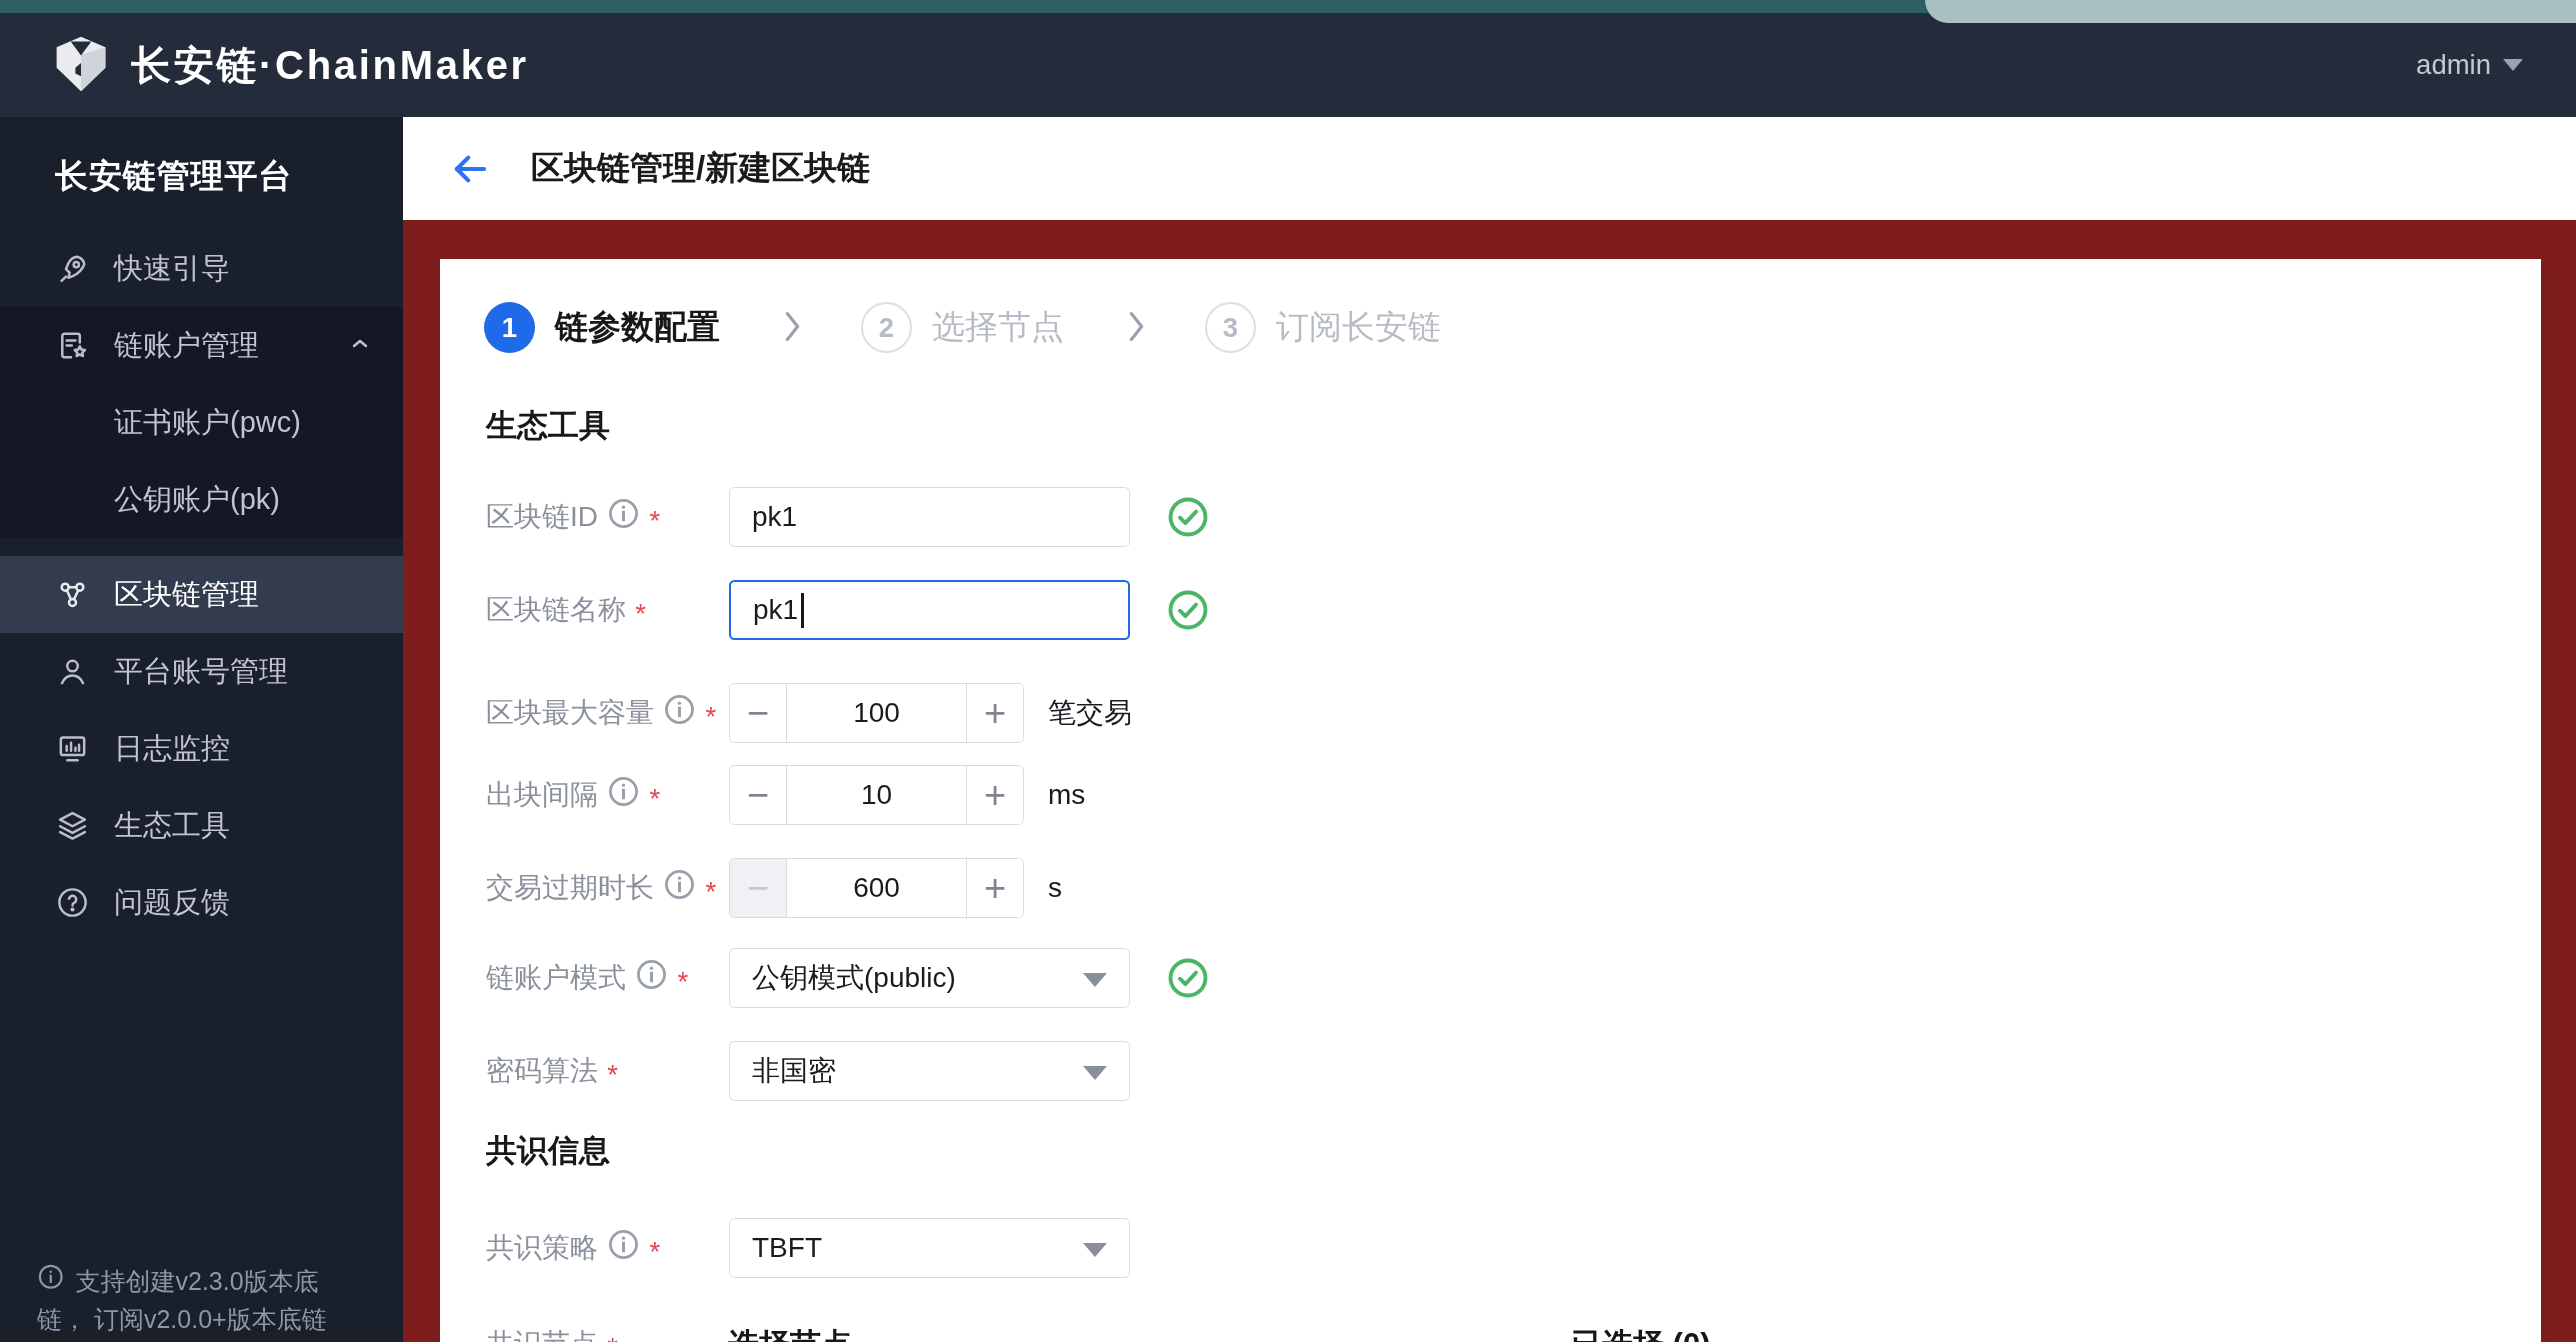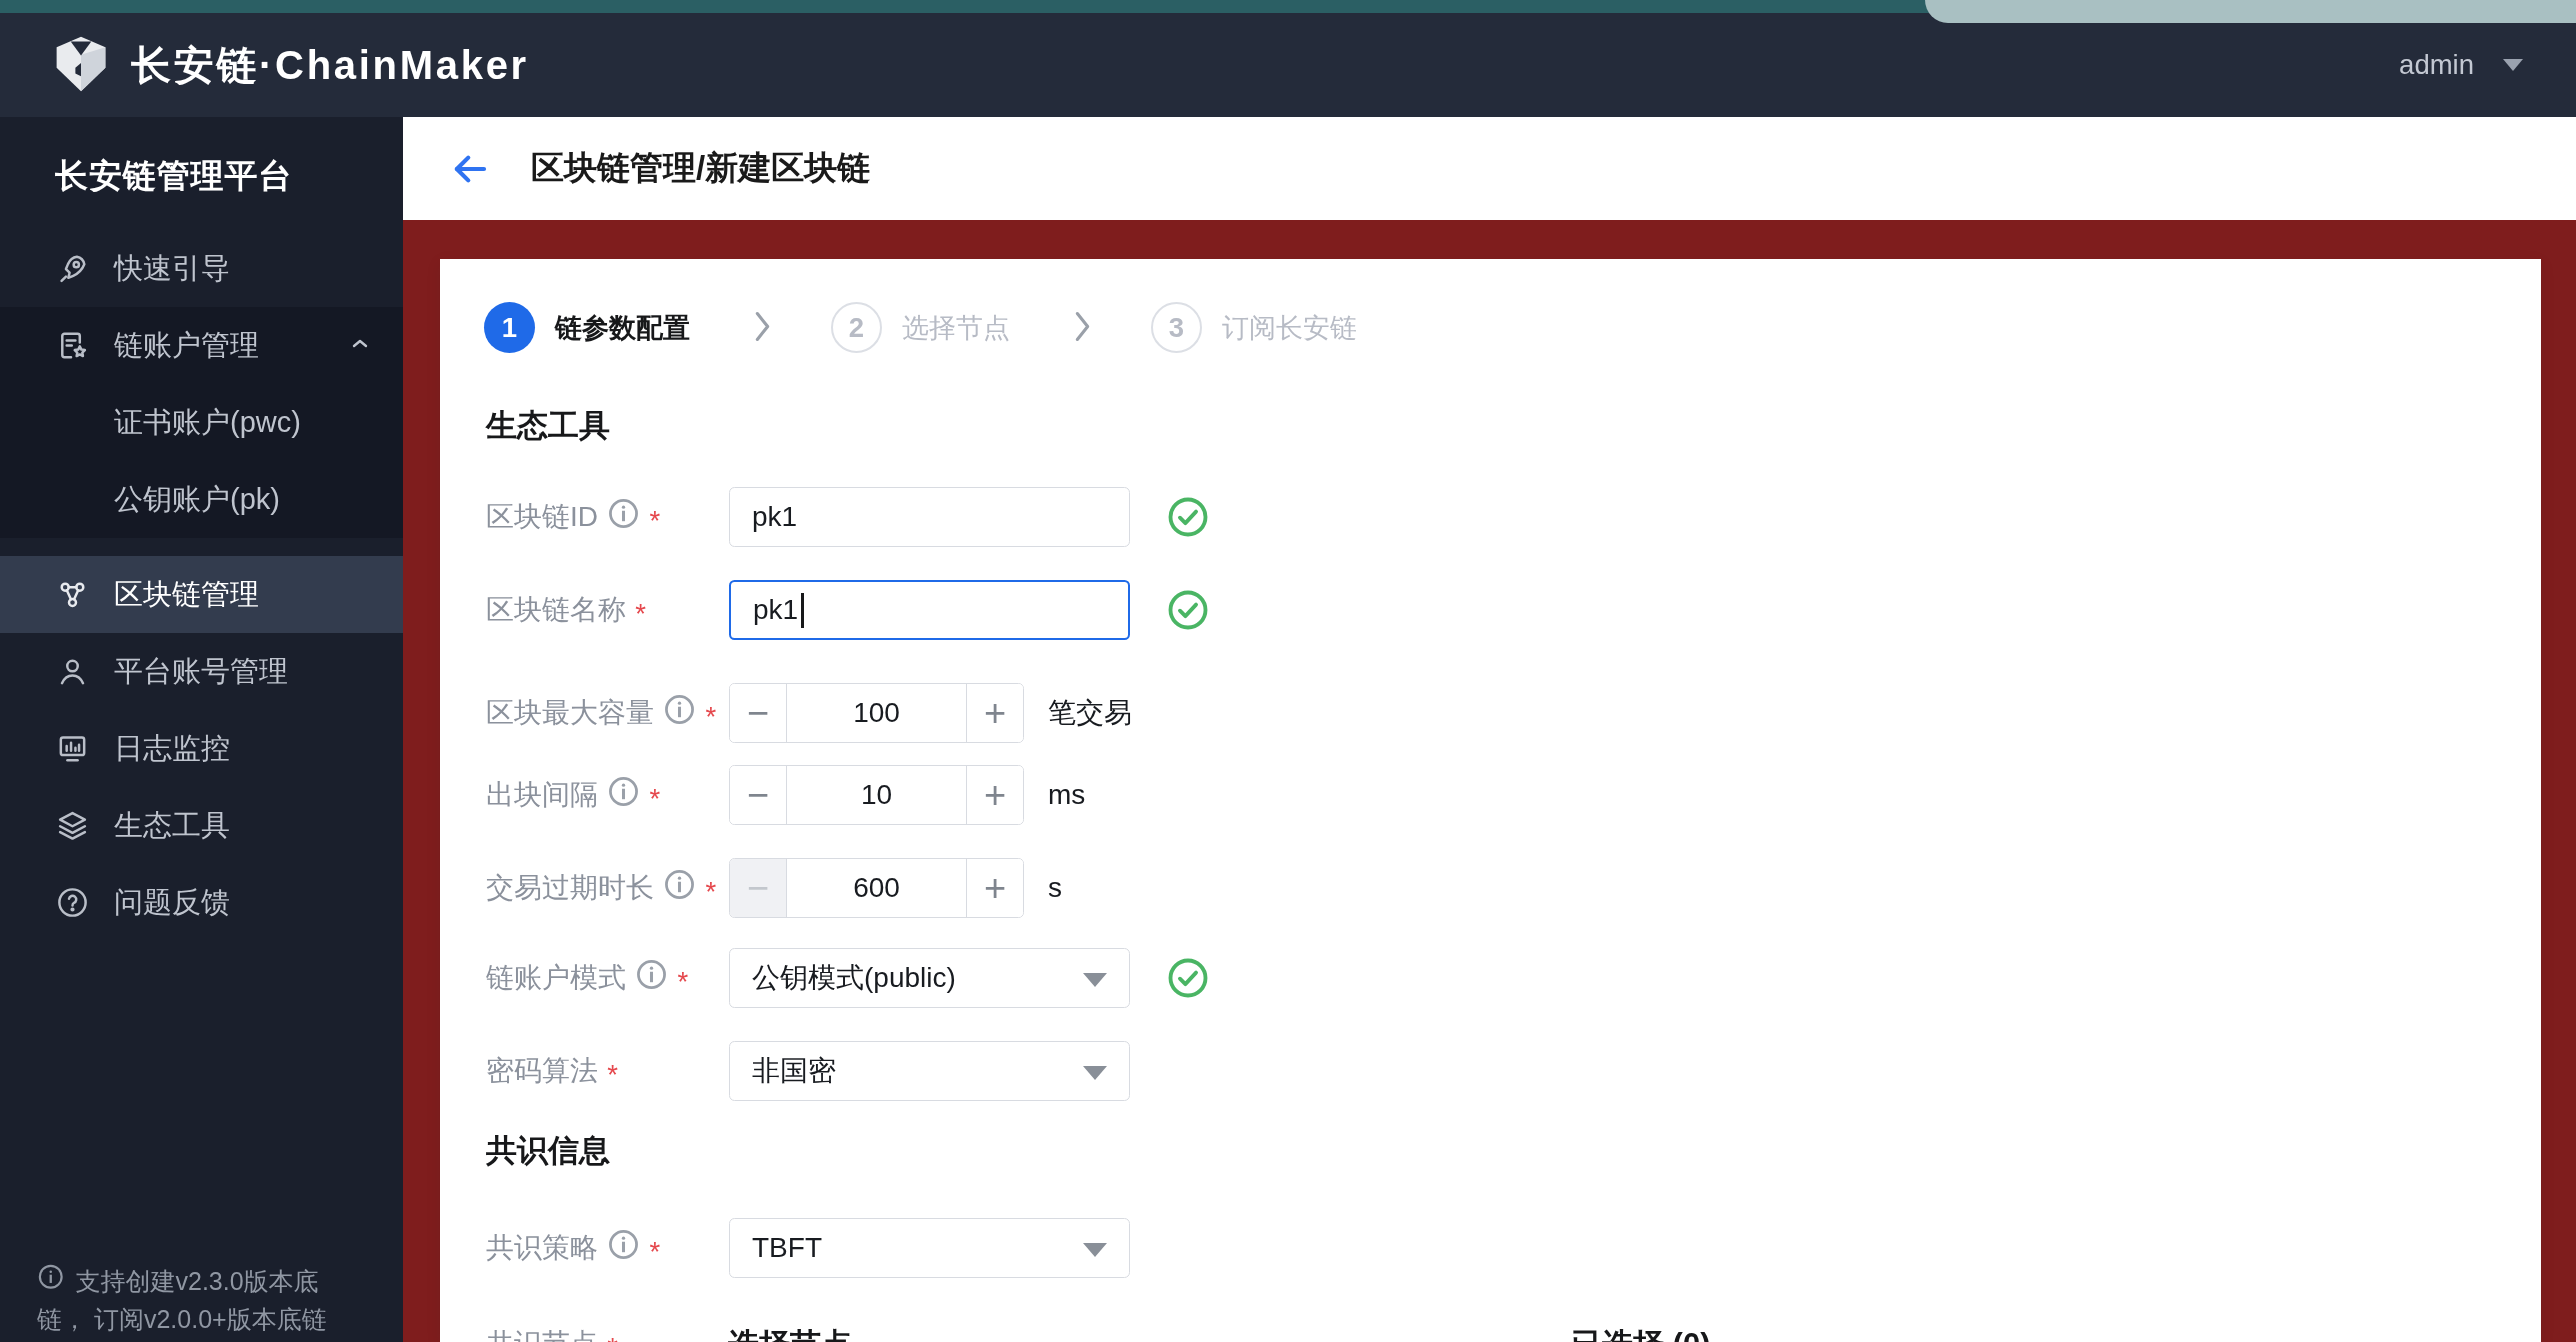--- a/index.html
+++ b/index.html
@@ -8,21 +8,21 @@
     font-family: "Liberation Sans", "DejaVu Sans", sans-serif;
     background: #ffffff; position: relative; color: #181b20;
   }
   
   .teal-strip { position:absolute; top:0; left:0; width:2576px; height:13px; background:#2b5f64; z-index:6; }
   .top-overlay { position:absolute; top:0; left:1925px; right:0; height:23px; background:#a9c0c2; border-bottom-left-radius:24px; z-index:7; }
   
   .header { position:absolute; top:13px; left:0; width:2576px; height:104px; background:#242b3a; display:flex; align-items:center; z-index:5; }
   .logo-wrap { display:flex; align-items:center; margin-left:51px; }
   .logo-text { color:#ffffff; font-size:40px; font-weight:bold; letter-spacing:2.7px; margin-left:20px; }
-  .admin-wrap { margin-left:auto; margin-right:53px; display:flex; align-items:center; gap:29px; cursor:pointer; }
+  .admin-wrap { margin-left:auto; margin-right:53px; display:flex; align-items:center; gap:12px; cursor:pointer; }
   .admin-name { color:#c3c8d2; font-size:27.5px; }
   .caret-down { width:0; height:0; border-left:10px solid transparent; border-right:10px solid transparent; border-top:12px solid #9aa2af; }
   
   .sidebar { position:absolute; top:117px; left:0; width:403px; bottom:0; background:#1a1f2c; z-index:4; }
   .sb-title { position:absolute; top:37px; left:55px; color:#ffffff; font-size:33px; font-weight:bold; letter-spacing:0.9px; }
   .sb-menu { position:absolute; top:113px; left:0; right:0; }
   .sb-item { height:77px; display:flex; align-items:center; padding-left:55px; color:#bfc4ce; font-size:29px; cursor:pointer; position:relative; }
   .sb-item .mi { width:35px; height:35px; flex:0 0 35px; margin-right:24px; color:#b9bec8; }
   .sb-item.sub { padding-left:114px; }
   .sb-group { background:#141824; }
@@ -36,21 +36,21 @@
   .main { position:absolute; left:403px; top:117px; right:0; bottom:0; background:#7f1d1d; }
   .crumb-bar { position:absolute; top:0; left:0; right:0; height:103px; background:#ffffff; display:flex; align-items:center; }
   .back-btn { margin-left:46px; width:42px; height:42px; cursor:pointer; display:flex; align-items:center; }
   .crumb-title { margin-left:40px; font-size:33px; font-weight:bold; color:#1a1a1a; }
   .card { position:absolute; left:37px; right:35px; top:142px; bottom:0; background:#ffffff; box-shadow:0 3.7px 14.6px rgba(31,35,41,0.08); }
   
   .steps { position:absolute; top:43px; left:44px; display:flex; align-items:center; }
   .step-circle { width:51px; height:51px; border-radius:50%; display:flex; align-items:center; justify-content:center; font-size:27.5px; font-weight:bold; }
   .step-circle.active { background:#1f6ae8; color:#ffffff; }
   .step-circle.idle { background:#ffffff; border:2.7px solid #dcdfe5; color:#b7bbc5; }
-  .step-label { font-size:27px; margin-left:20px; }
+  .step-label { font-size:33px; margin-left:20px; }
   .step-label.active { color:#17181a; font-weight:bold; }
   .step-label.idle { color:#b7bbc5; }
   .step-chev { margin:0 53px 0 57px; }
   
   .section-h { position:absolute; left:46px; font-size:31px; font-weight:bold; color:#17181a; }
   .frow { position:absolute; left:46px; height:76px; display:flex; align-items:center; }
   .flabel { width:243px; flex:0 0 243px; display:flex; align-items:center; gap:9.2px; font-size:28px; color:#8b919c; }
   .req { color:#e5484d; font-size:27.5px; margin-top:7.3px; }
   .tinput { width:401px; height:60px; border:1.8px solid #d8dbe1; border-radius:5.5px; background:#fff; display:flex; align-items:center; padding-left:22px; font-size:28px; color:#181b20; }
   .tinput.focused { border:2.7px solid #1f6ae8; }

